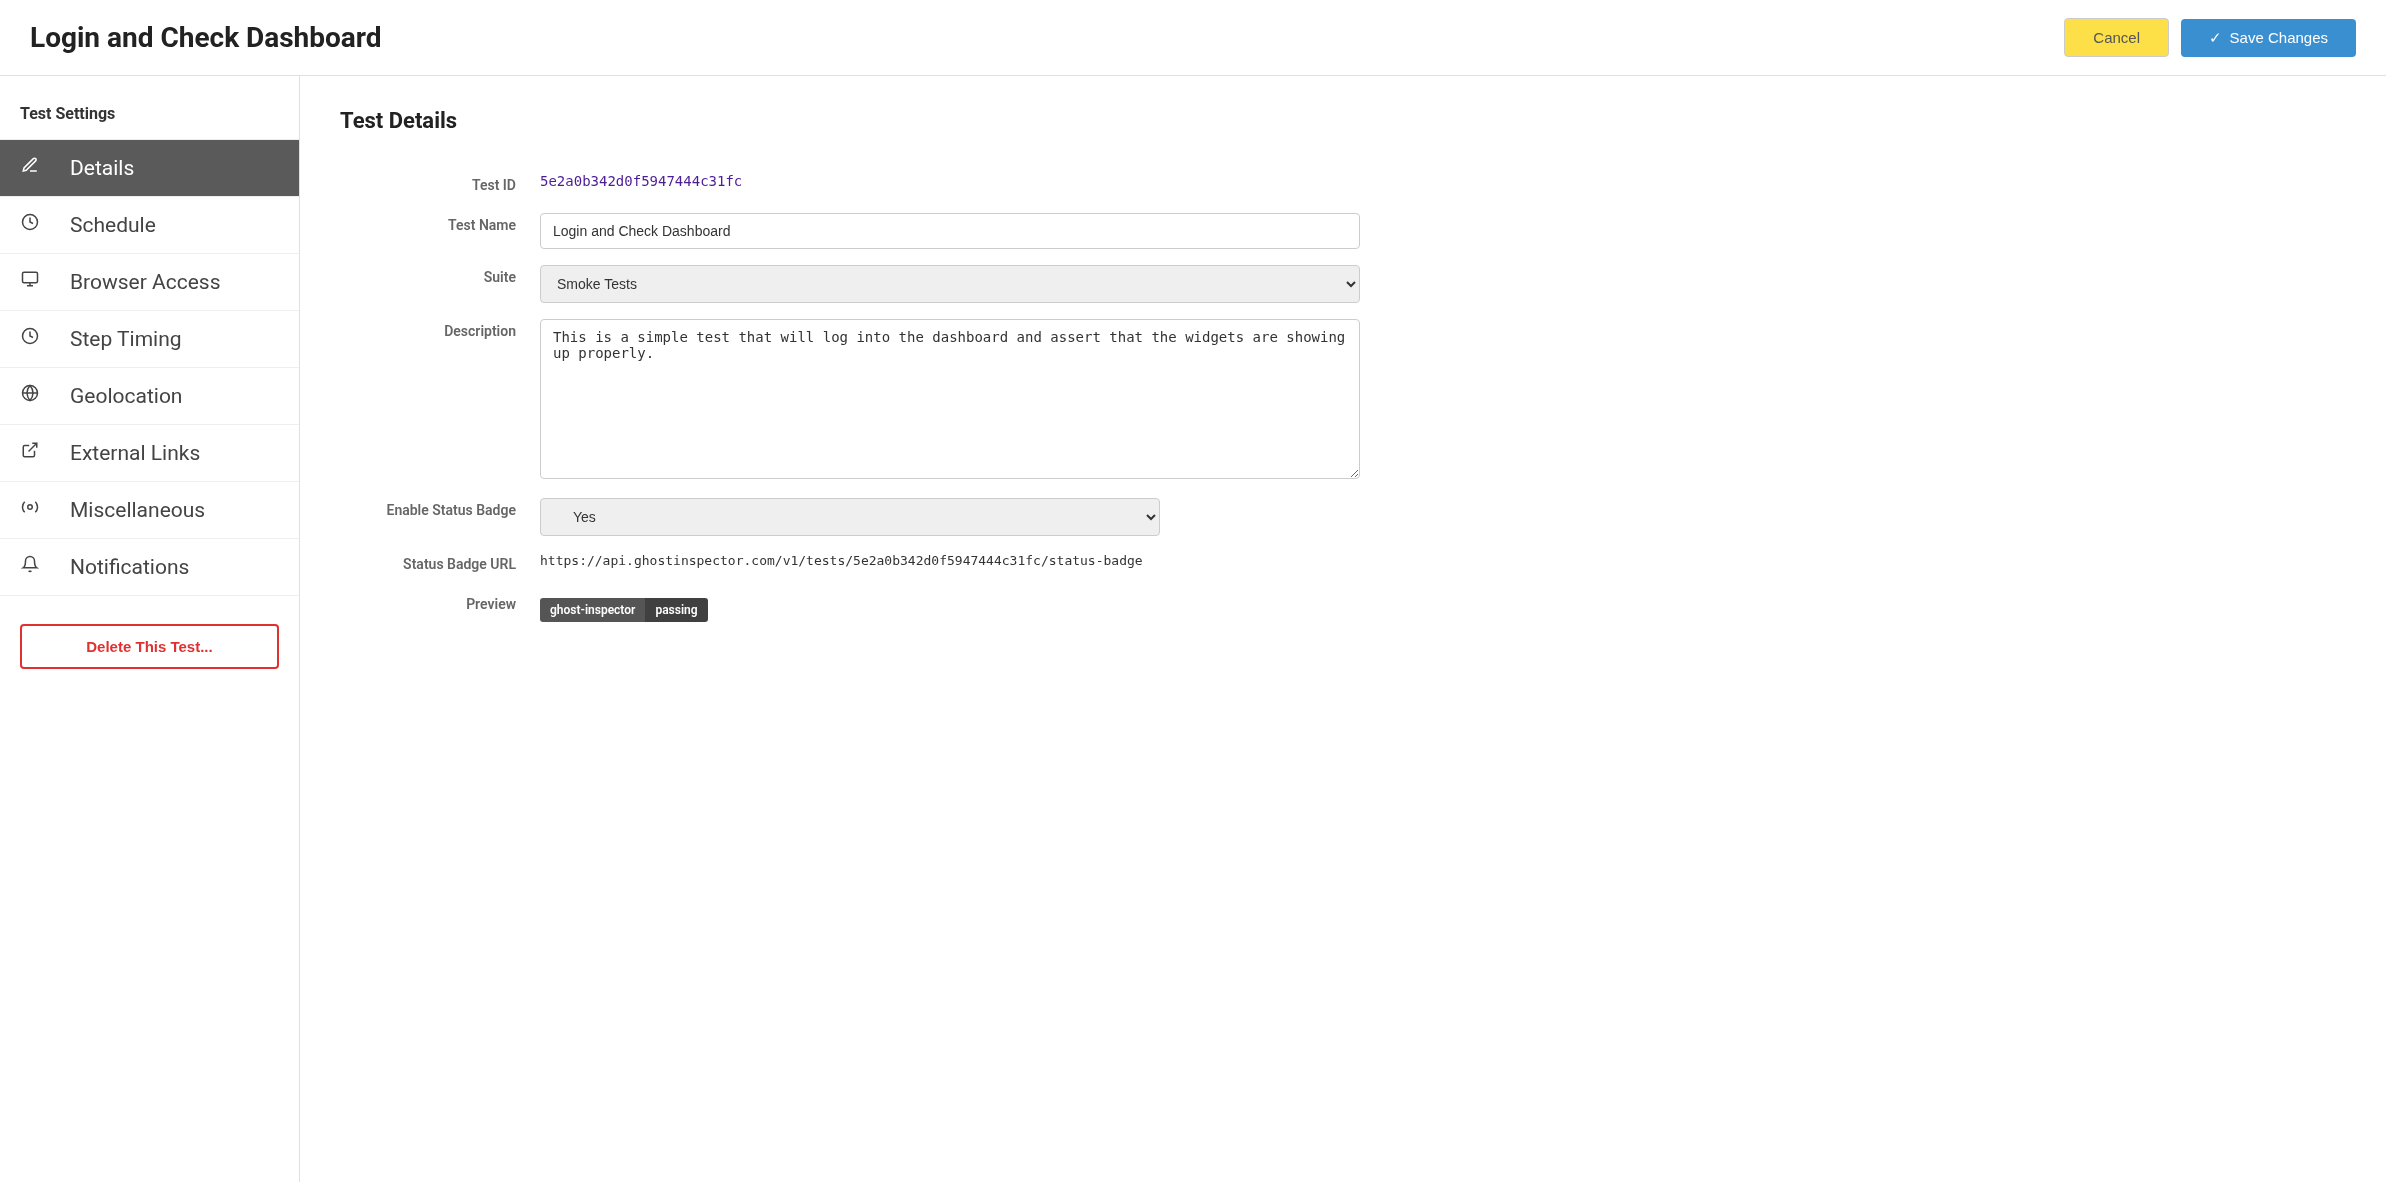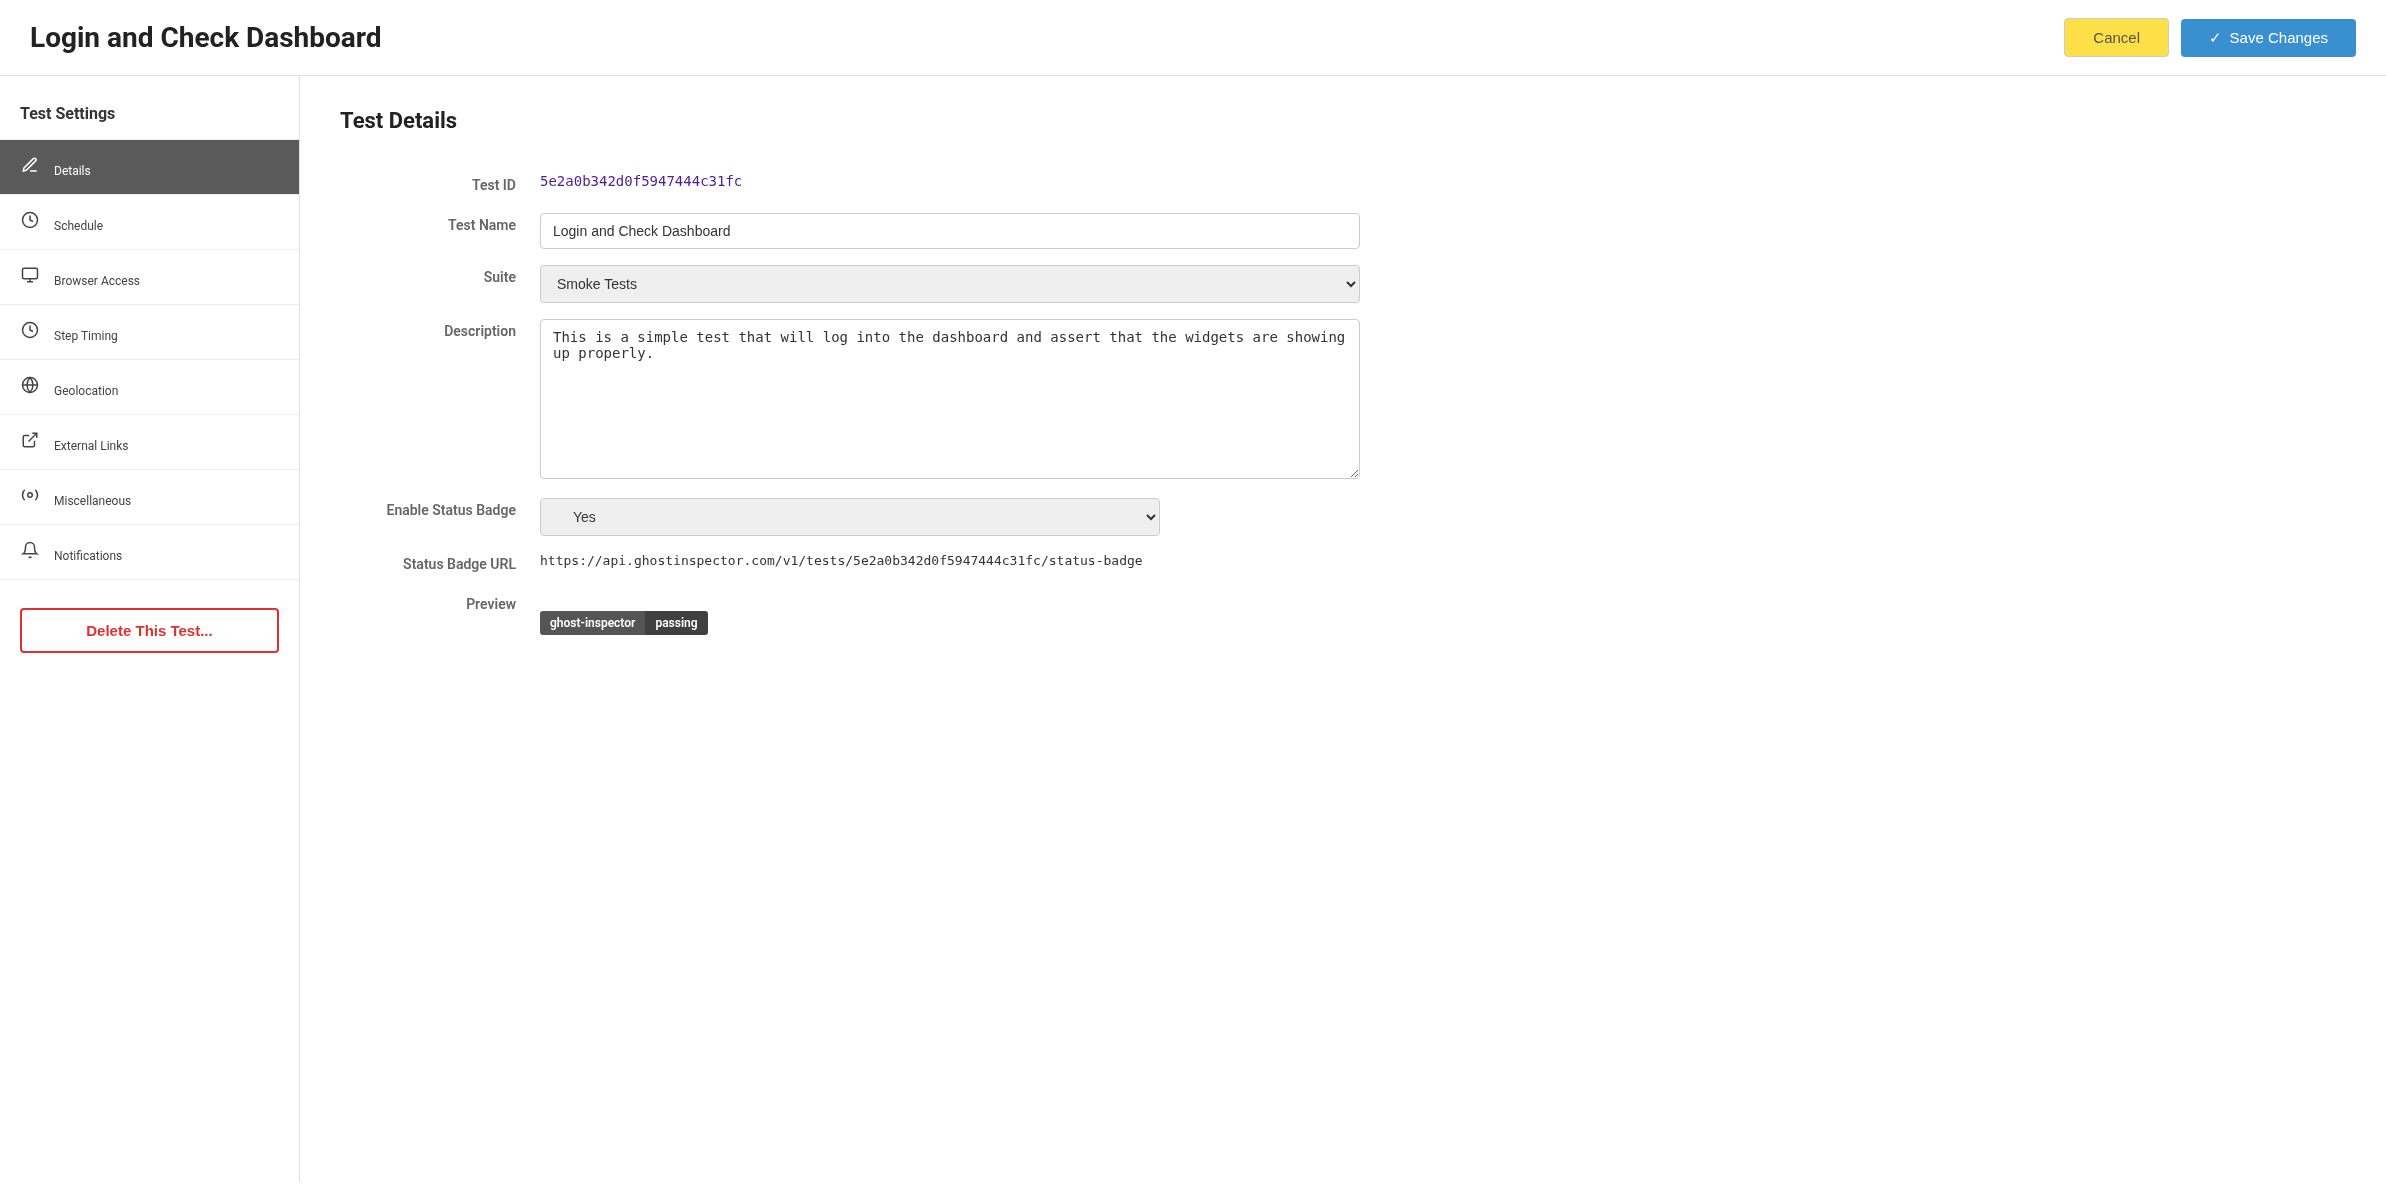--- a/index.html
+++ b/index.html
@@ -68,25 +68,25 @@
       list-style: none;
     }
     .sidebar-nav li {
       border-bottom: 1px solid #eee;
     }
     .sidebar-nav li:first-child {
       border-top: 1px solid #eee;
     }
     .sidebar-nav-item {
       display: flex;
-      align-items: flex-end;
-      gap: 14px;
+      align-items: flex-start;
+      gap: 30px;
       padding: 16px 20px;
       cursor: pointer;
-      font-size: 12px;
+      font-size: 21px;
       color: #444;
       text-decoration: none;
     }
     .sidebar-nav-item.active {
       background: #5a5a5a;
       color: #fff;
     }
     .sidebar-nav-item .nav-icon {
       width: 20px;
       text-align: center;
@@ -185,21 +185,21 @@
       font-size: 13px;
       color: #333;
       padding: 10px 0;
     }
     .preview-badge {
       display: inline-flex;
       border-radius: 3px;
       overflow: hidden;
       font-size: 12px;
       font-weight: 600;
-      margin-top: 19px;
+      margin-top: 6px;
     }
     .preview-badge-left {
       background: #555;
       color: #fff;
       padding: 5px 10px;
     }
     .preview-badge-right {
       background: #404040;
       color: #fff;
       padding: 5px 10px;

